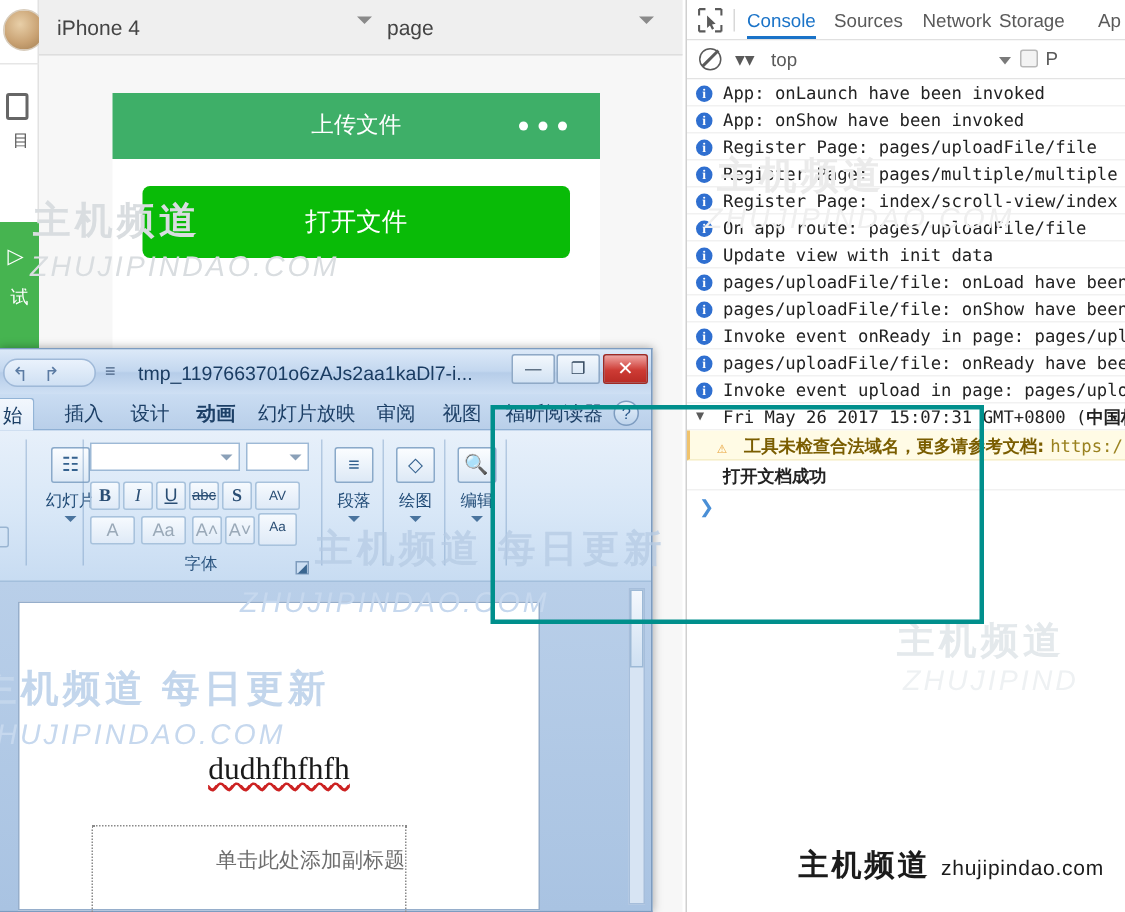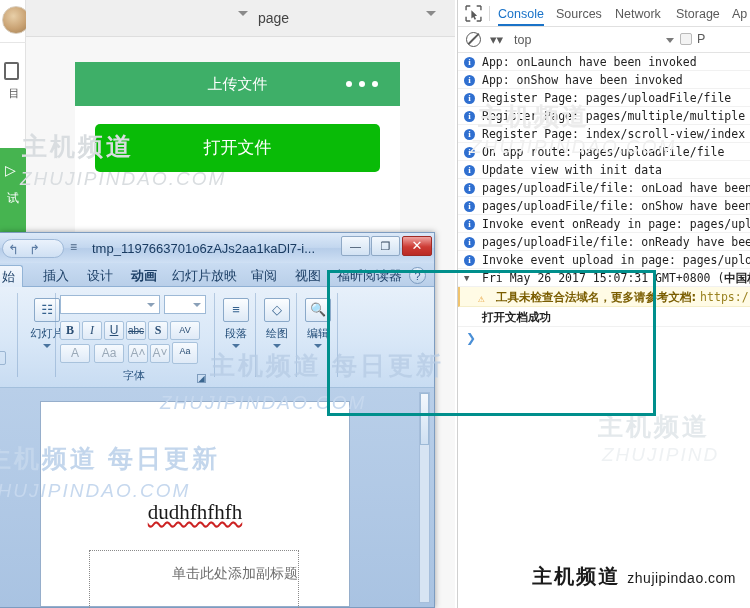--- a/index.html
+++ b/index.html
@@ -211,21 +211,21 @@
   #font-launcher {
     position:absolute; right: 4px; bottom: 2px; width: 9px; height: 9px;
     border: 1px solid #7e9cbd; color:#3a6690; font-size: 8px; line-height: 8px; text-align:center;
   }
 
   #ppt-slidepane {
     position: absolute; left: 0; top: 155px; width: 100%; bottom: 0;
     background: linear-gradient(180deg,#b9cfe9,#a9c3e2);
   }
   #slide-canvas {
-    position: absolute; left: 40px; top: 13px; width: 310px; bottom: 0;
+    position: absolute; left: 12px; top: 13px; width: 348px; bottom: 0;
     background: #fff; border: 1px solid #96aecb;
   }
   #slide-title {
     position: absolute; left: 0; top: 98px; width: 100%;
     text-align: center; font-size: 21px; color: #1a1a1a;
     font-family: "Liberation Serif", serif;
     text-decoration: underline wavy #cc2222;
     -webkit-text-decoration: underline wavy #cc2222;
   }
   #slide-subtitle-ph {
@@ -355,20 +355,21 @@
       <div id="rail-sep"></div>
       <div id="rail-icon-box"></div>
       <div id="rail-icon-label">目</div>
       <div id="rail-green-btn">
         <span id="rail-play">▷</span>
         <span id="rail-green-label">试</span>
       </div>
     </div>
 
     <div id="device-bar">
+      <div class="dev-select" id="dev-select-device">iPhone 4</div>
       <span class="dev-caret" id="caret-device"></span>
       <div class="dev-select" id="dev-select-network">page</div>
       <span class="dev-caret" id="caret-network"></span>
     </div>
 
     <div id="phone-screen">
       <div id="open-file-btn">打开文件</div>
       <div id="app-navbar">
         <div id="app-navbar-title">上传文件</div>
         <div id="capsule-dots">
@@ -502,21 +503,21 @@
 
     <div id="dt-tabbar">
       <svg id="dt-inspect-icon" viewBox="0 0 16 16">
         <path d="M1 1h4M1 1v4M15 1h-4M15 1v4M1 15h4M1 15v-4M15 15h-4M15 15v-4" stroke="#5a5a5a" stroke-width="1.3" fill="none"></path>
         <path d="M6 5l5.4 5.2-2.3.4 1.3 2.6-1.3.7-1.3-2.6-1.8 1.5z" fill="#5a5a5a"></path>
       </svg>
       <div id="dt-tab-divider"></div>
       <div class="dt-tab active" style="left:40px;">Console</div>
       <div class="dt-tab" style="left:98px;">Sources</div>
       <div class="dt-tab" style="left:157px;">Network</div>
-      <div class="dt-tab" style="left:218px;">Storage</div>
+      <div class="dt-tab" style="left:208px;">Storage</div>
       <div class="dt-tab" style="left:274px;">Ap</div>
     </div>
 
     <div id="dt-filterbar">
       <div id="dt-clear-icon"></div>
       <span id="dt-filter-icon">▾▾</span>
       <div id="dt-context-label">top</div>
       <span id="dt-context-caret"></span>
       <div id="dt-preserve-box"></div>
       <div id="dt-preserve-label">P</div>

